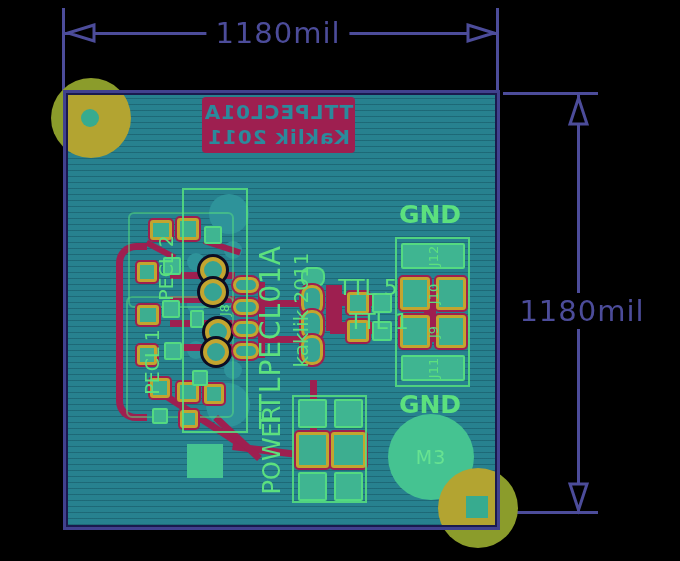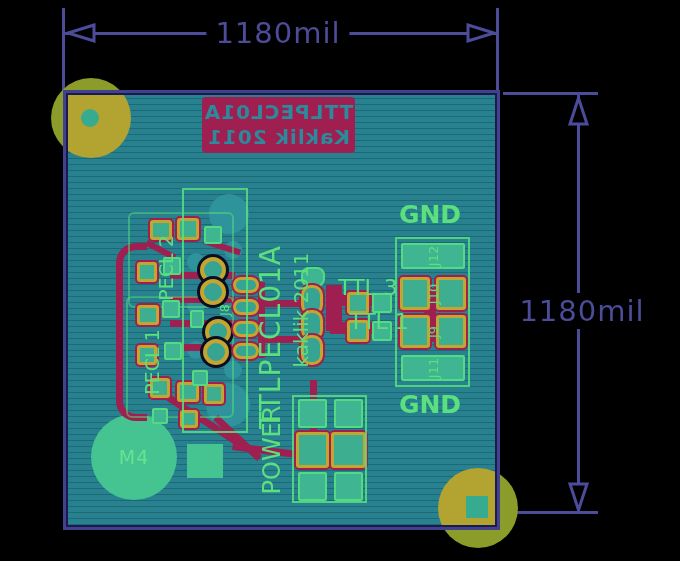--- a/index.html
+++ b/index.html
@@ -61,22 +61,22 @@
 
   <div class="circ" style="left:51px;top:78px;width:80px;height:80px;background:#8b9c2b;z-index:0;"></div>
   <div class="circ" style="left:438px;top:468px;width:80px;height:80px;background:#8b9c2b;z-index:0;"></div>
 
   <div class="board" style="z-index:1;">
     <div class="board-inner">
 
       <div class="circ" style="left:-17px;top:-17px;width:80px;height:80px;background:#b3a431;z-index:1;"></div>
       <div class="circ" style="left:13px;top:14px;width:18px;height:18px;background:#37ab8f;z-index:2;"></div>
 
-      <div class="circ mount" style="left:23px;top:319px;width:86px;height:86px;z-index:2;">
-        <span>M4</span>
+      <div class="circ mount" style="left:320px;top:319px;width:86px;height:86px;z-index:2;">
+        <span>M3</span>
         </div>
 
       <div class="silkblock">
         <div>TTLPECL01A</div>
         <div>Kaklik 2011</div>
       </div>
 
       <div class="bcirc" style="left:141px;top:99px;width:40px;height:40px;z-index:3;"></div>
       <div class="bcirc" style="left:138px;top:288px;width:44px;height:44px;z-index:3;"></div>
       <div class="bcirc" style="left:119px;top:158px;width:18px;height:18px;z-index:3;"></div>
@@ -168,21 +168,21 @@
       <div class="pad-g" style="left:266px;top:377px;width:29px;height:29px;z-index:4;"></div>
 
       <div class="abs" style="left:119px;top:349px;width:36px;height:34px;background:#45c391;z-index:3;"></div>
 
       <div class="vtext" style="left:202px;top:242px;font-size:28px;letter-spacing:1px;">TTLPECL01A</div>
       <div class="vtext" style="left:233px;top:215px;font-size:20px;">kaklik 2011</div>
       <div class="vtext" style="left:98px;top:173px;font-size:19px;">PECL 2</div>
       <div class="vtext" style="left:84px;top:267px;font-size:19px;">PECL 1</div>
       <div class="vtext" style="left:204px;top:355px;font-size:24px;">POWER</div>
       <div class="vtext" style="left:156px;top:215px;font-size:13px;">J8</div>
-      <div class="htext" style="left:300px;top:192px;font-size:22px;">TTL 3</div>
+      <div class="htext" style="left:300px;top:192px;font-size:22px;">TTL 5</div>
       <div class="htext" style="left:311px;top:226px;font-size:22px;">TTL 1</div>
       <div class="htext" style="left:362px;top:119px;font-size:25px;font-weight:bold;">GND</div>
       <div class="htext" style="left:362px;top:309px;font-size:25px;font-weight:bold;">GND</div>
 
       <div class="circ" style="left:370px;top:373px;width:80px;height:80px;background:#b3a431;z-index:8;"></div>
       <div class="abs" style="left:398px;top:401px;width:22px;height:22px;background:#37ab8f;z-index:9;"></div>
 
     </div>
   </div>
 </div>

